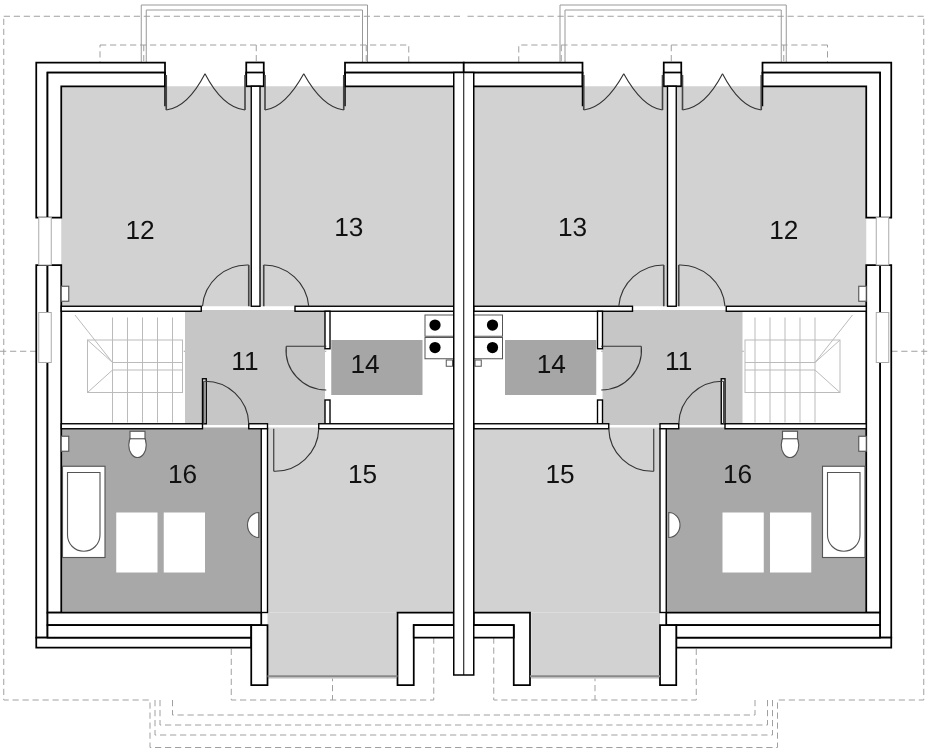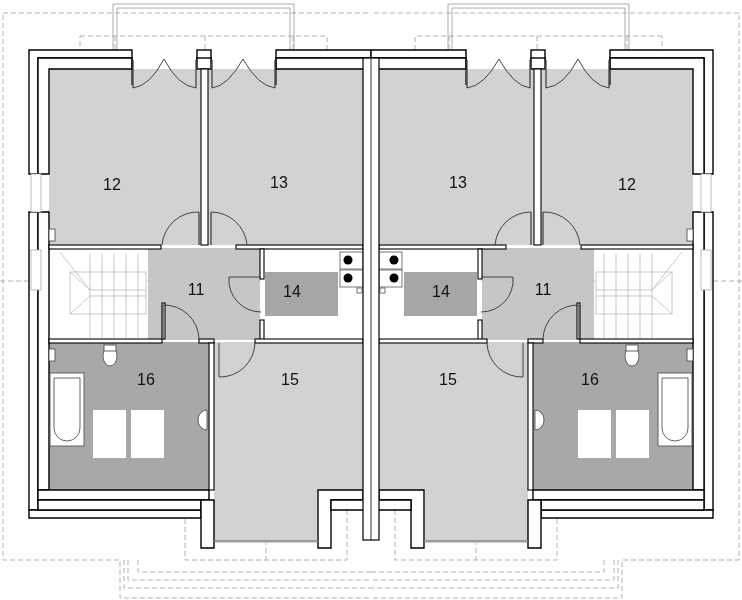--- a/index.html
+++ b/index.html
@@ -1,18 +1,18 @@
 <!DOCTYPE html>
 <html><head>
 <meta charset="utf-8">
 <style>
   html, body { margin: 0; padding: 0; background: #ffffff; }
   body { width: 742px; height: 600px; overflow: hidden; position: relative; font-family: "Liberation Sans", sans-serif; }
   svg { position: absolute; left: 0; top: 0; }
-  .room-label { position: absolute; font-family: "Liberation Sans", sans-serif; font-size: 16px; color: #111; transform: translate(-50%, -50%); white-space: nowrap; }
+  .room-label { position: absolute; font-family: "Liberation Sans", sans-serif; font-size: 21px; color: #111; transform: translate(-50%, -50%); white-space: nowrap; }
 </style>
 </head>
 <body>
 
 <svg width="742" height="600" viewBox="0 0 742 600">
   <defs>
     <pattern id="stairs-l" width="12" height="60" patternUnits="userSpaceOnUse">
       <line x1="0" y1="0" x2="0" y2="60" stroke="#bbb" stroke-width="0.8"></line>
     </pattern>
     <g id="unit">

